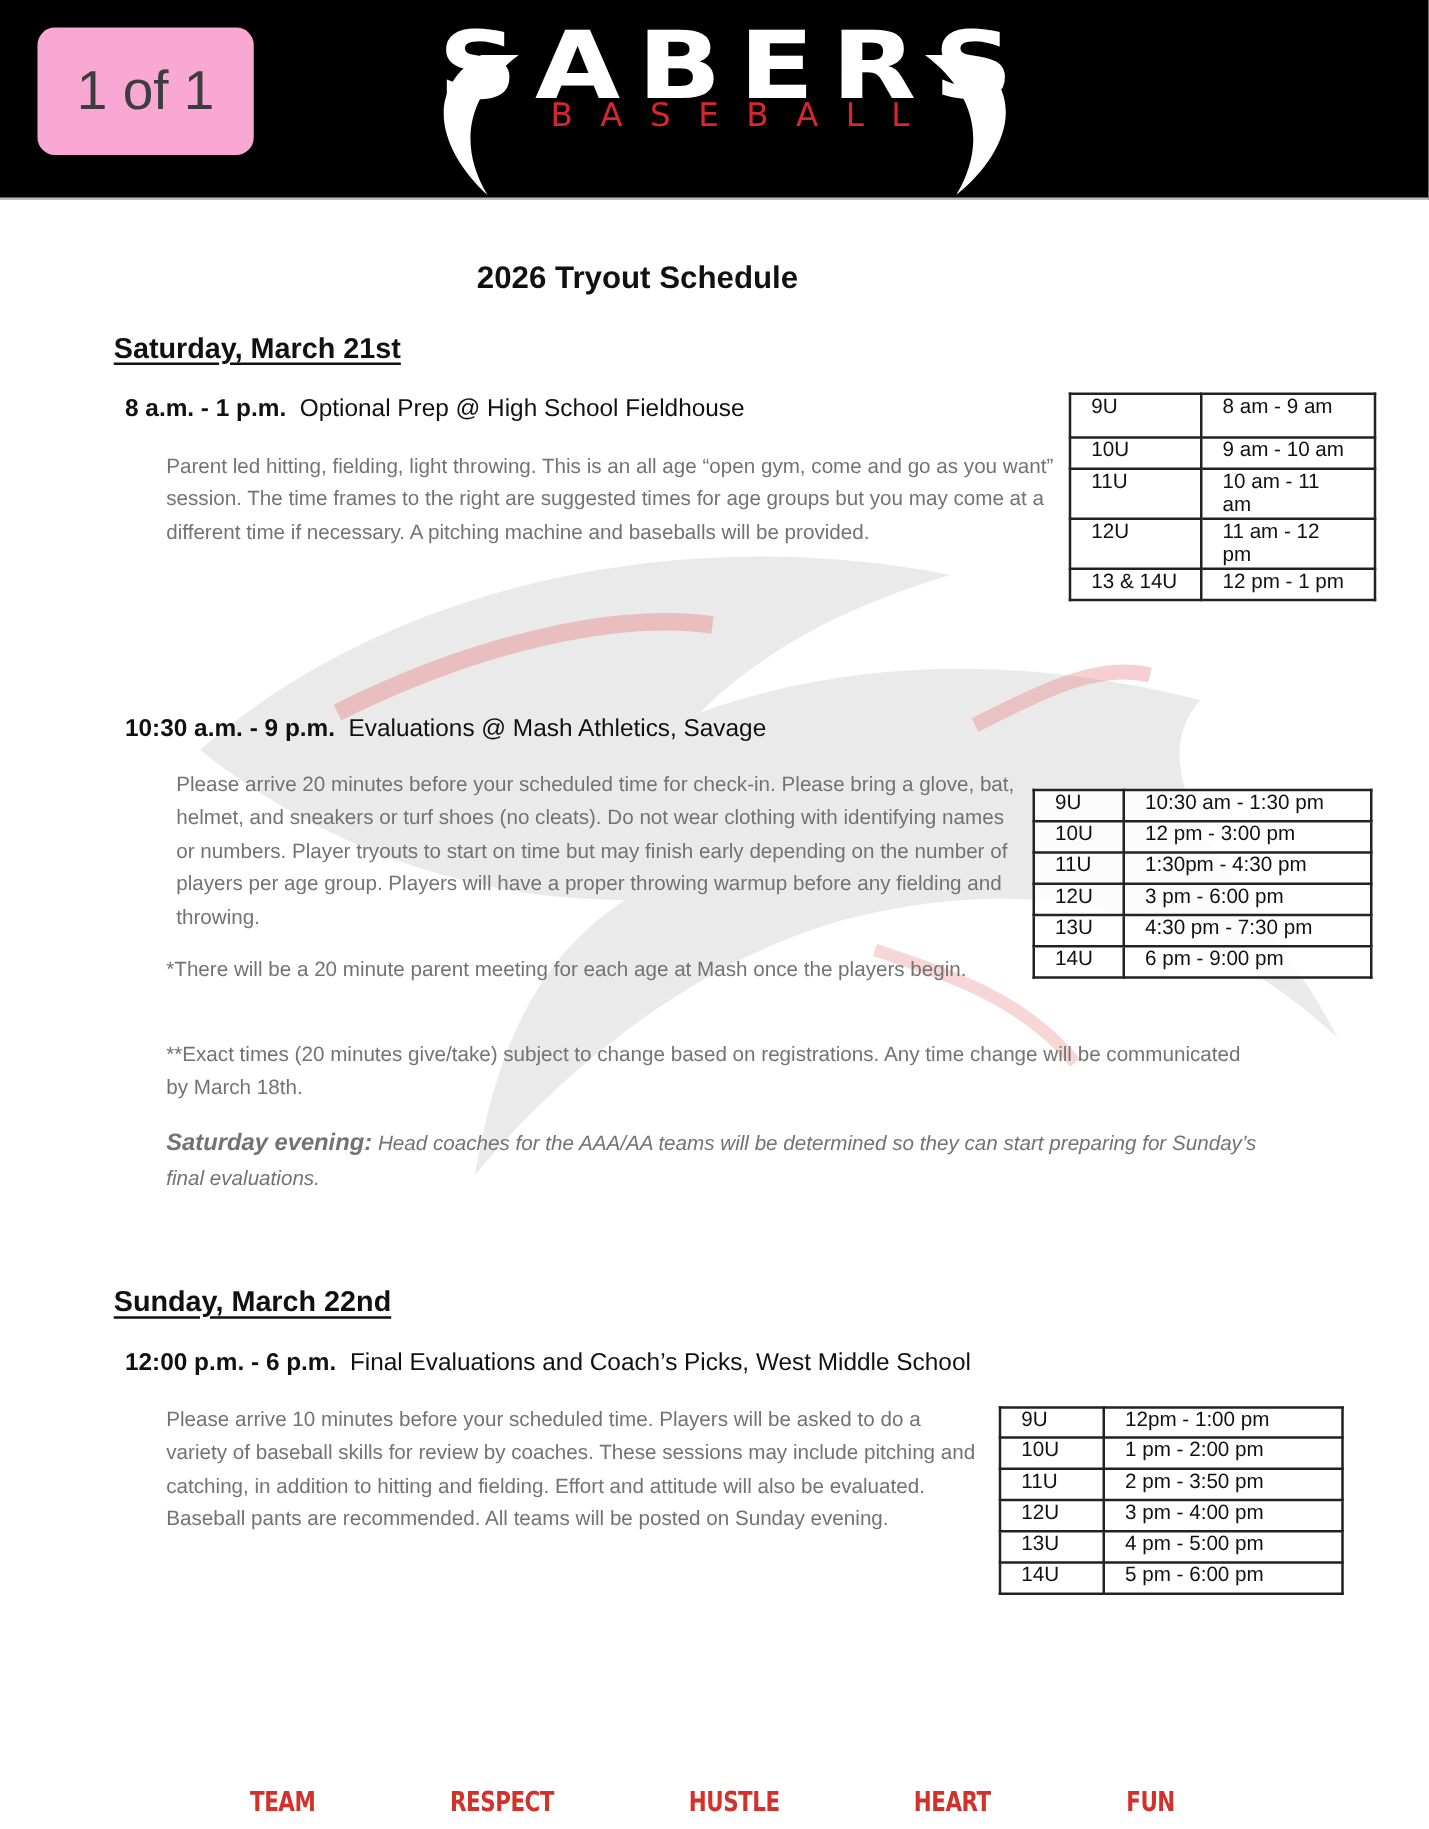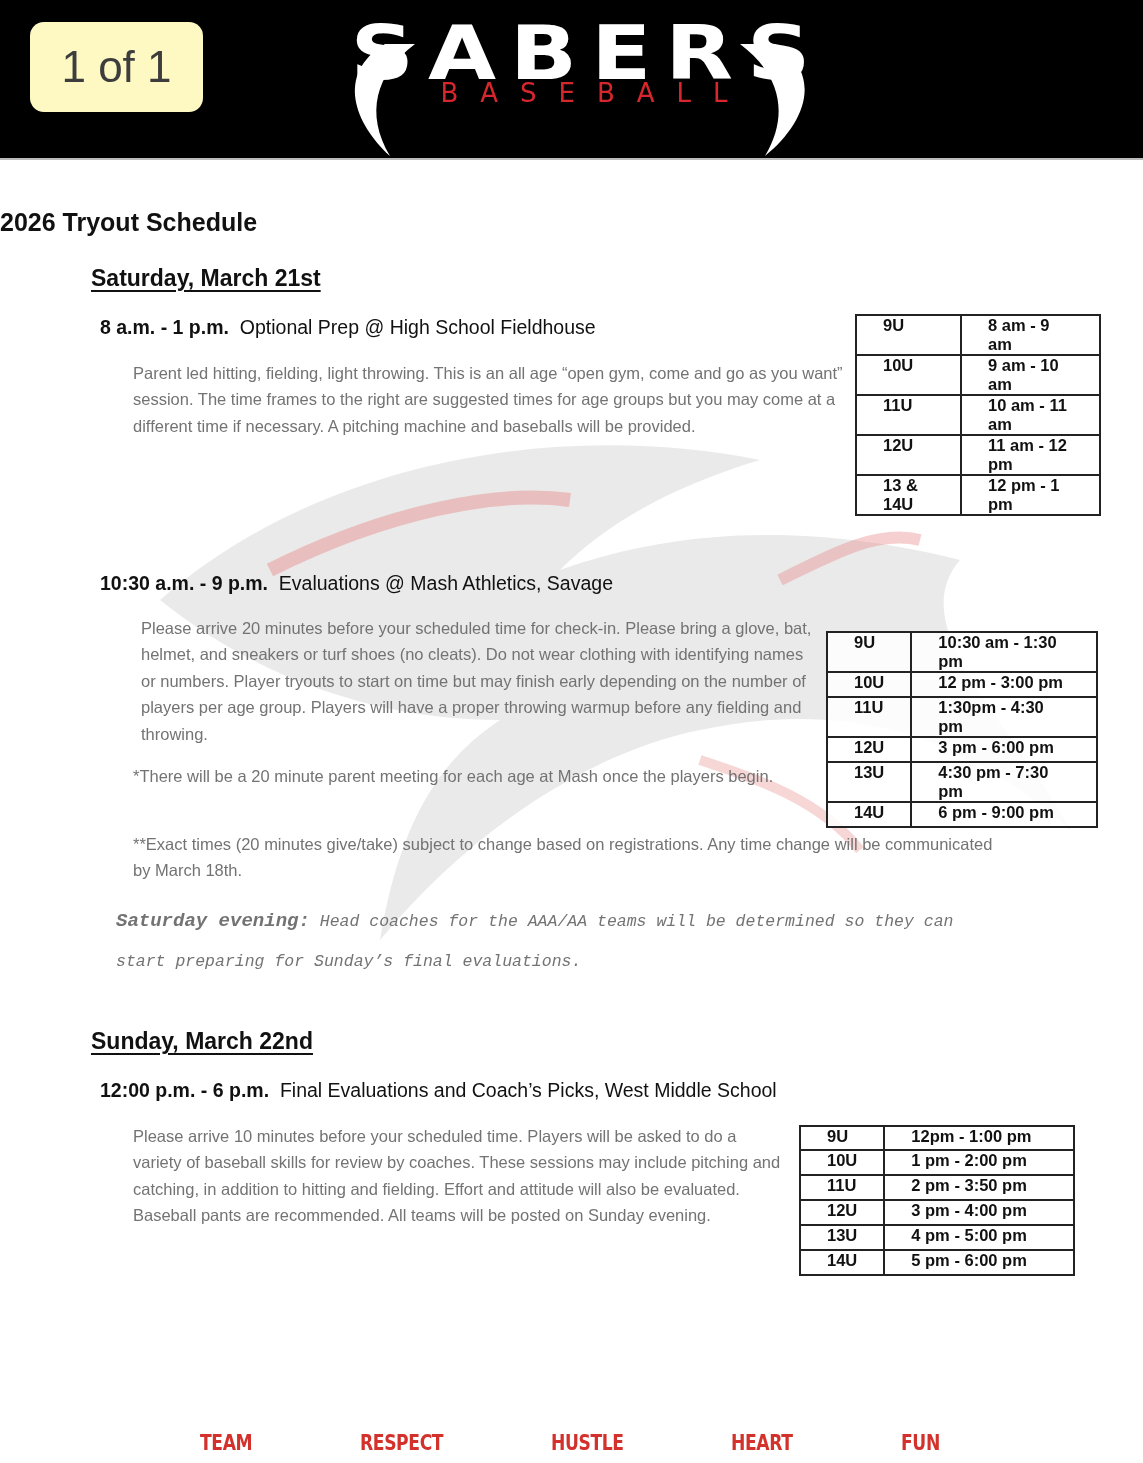--- a/index.html
+++ b/index.html
@@ -1,37 +1,37 @@
 <!DOCTYPE html>
 <html><head>
 <meta charset="utf-8">
 <style>
   * { box-sizing: border-box; margin: 0; padding: 0; }
   html, body { width: 1143px; height: 1463px; background: #ffffff; overflow: hidden; }
   body { position: relative; font-family: "Liberation Sans", sans-serif; color: #111; }
 
   .header-banner { position: absolute; left: 0; top: 0; width: 1143px; height: 160px; background: #000; overflow: hidden; border-bottom: 2px solid #bbb; }
-  .page-counter { position: absolute; left: 30px; top: 22px; width: 173px; height: 90px; background: #fef9c3; border-radius: 14px; color: #3d3d3d; font-size: 44px; display: flex; align-items: center; justify-content: center; }
+  .page-counter { position: absolute; left: 30px; top: 22px; width: 173px; height: 102px; background: #f9a8d4; border-radius: 14px; color: #3d3d3d; font-size: 44px; display: flex; align-items: center; justify-content: center; }
   .logo-wordmark { position: absolute; left: 215px; top: 4px; width: 745px; height: 150px; }
   .logo-title { position: absolute; left: 0; top: 4px; width: 745px; text-align: center; color: #fff; font-family: "DejaVu Sans", sans-serif; font-weight: bold; font-size: 88px; letter-spacing: 14px; line-height: 90px; transform: scaleY(0.85); }
   .logo-sub { position: absolute; left: 180px; top: 74px; width: 400px; text-align: center; color: #d8262d; font-family: "DejaVu Sans", sans-serif; font-size: 26px; letter-spacing: 22px; line-height: 30px; }
   .logo-swoosh { position: absolute; left: 0; top: 0; }
 
   .watermark { position: absolute; left: 140px; top: 400px; width: 950px; height: 560px; pointer-events: none; }
 
-  .doc-title { position: absolute; left: 0; top: 208px; width: 1020px; font-weight: bold; font-size: 25px; }
+  .doc-title { position: absolute; left: 0; top: 208px; width: 1020px; text-align: center; font-weight: bold; font-size: 25px; }
   .day-heading { position: absolute; left: 91px; font-weight: bold; font-size: 23px; text-decoration: underline; text-underline-offset: 4px; }
   .session-heading { position: absolute; left: 100px; font-size: 19.5px; white-space: nowrap; }
   .session-heading b { font-weight: bold; }
   .para { position: absolute; font-size: 16.5px; line-height: 26.4px; color: #737373; }
   .para.italic { font-style: italic; }
   .para .lead { font-weight: bold; font-size: 19px; }
 
   table.sched { position: absolute; border-collapse: collapse; font-size: 16.5px; background: rgba(255,255,255,0.85); }
-  table.sched td { border: 2px solid #222; padding: 0 26px; vertical-align: top; font-weight: bold; }
+  table.sched td { border: 2px solid #222; padding: 0 16px; vertical-align: top; }
 
   .footer-values { position: absolute; left: 0; top: 1430px; width: 1143px; height: 30px; }
   .footer-word { position: absolute; top: 0; color: #d3312c; font-family: "DejaVu Sans", sans-serif; font-weight: bold; font-size: 22px; letter-spacing: -0.5px; transform: scaleX(0.78); transform-origin: left top; }
 </style>
 </head>
 <body>
 
 <div class="header-banner">
   <div class="page-counter">1 of 1</div>
   <div class="logo-wordmark">
@@ -86,21 +86,21 @@
 </tbody>
   </table>
 
 <div class="session-heading" style="top:572px;">
   <b>10:30 a.m. - 9 p.m.</b>&nbsp;
   <span>Evaluations @ Mash Athletics, Savage</span>
 </div>
 <div class="para" style="left:141px; top:615px; width:675px;">Please arrive 20 minutes before your scheduled time for check-in.   Please bring a glove, bat, helmet, and sneakers or turf shoes (no cleats).  Do not wear clothing with identifying names or numbers.  Player tryouts to start on time but may finish early depending on the number of players per age group.  Players will have a proper throwing warmup before any fielding and throwing.</div>
 <div class="para" style="left:133px; top:763px; width:660px;">*There will be a 20 minute parent meeting for each age at Mash once the players begin.</div>
 <div class="para" style="left:133px; top:831px; width:860px;">**Exact times (20 minutes give/take) subject to change based on registrations.  Any time change will be communicated by March 18th.</div>
-<div class="para italic" style="left:116px; top:901px; width:890px; line-height:40px;font-family:Liberation Mono, monospace;">
+<div class="para italic" style="left:133px; top:901px; width:890px; line-height:28px;">
   <span class="lead">Saturday evening:</span><span> Head coaches for the AAA/AA teams will be determined so they can start preparing for Sunday’s final evaluations.</span>
 </div>
 
 <table class="sched" style="left:826px; top:631px; width:272px;">
   <tbody>
       <tr style="height:25px;">
         <td style="width:72px;">9U</td>
         <td>10:30 am - 1:30 pm</td>
       </tr>
   <tr style="height:25px;">

